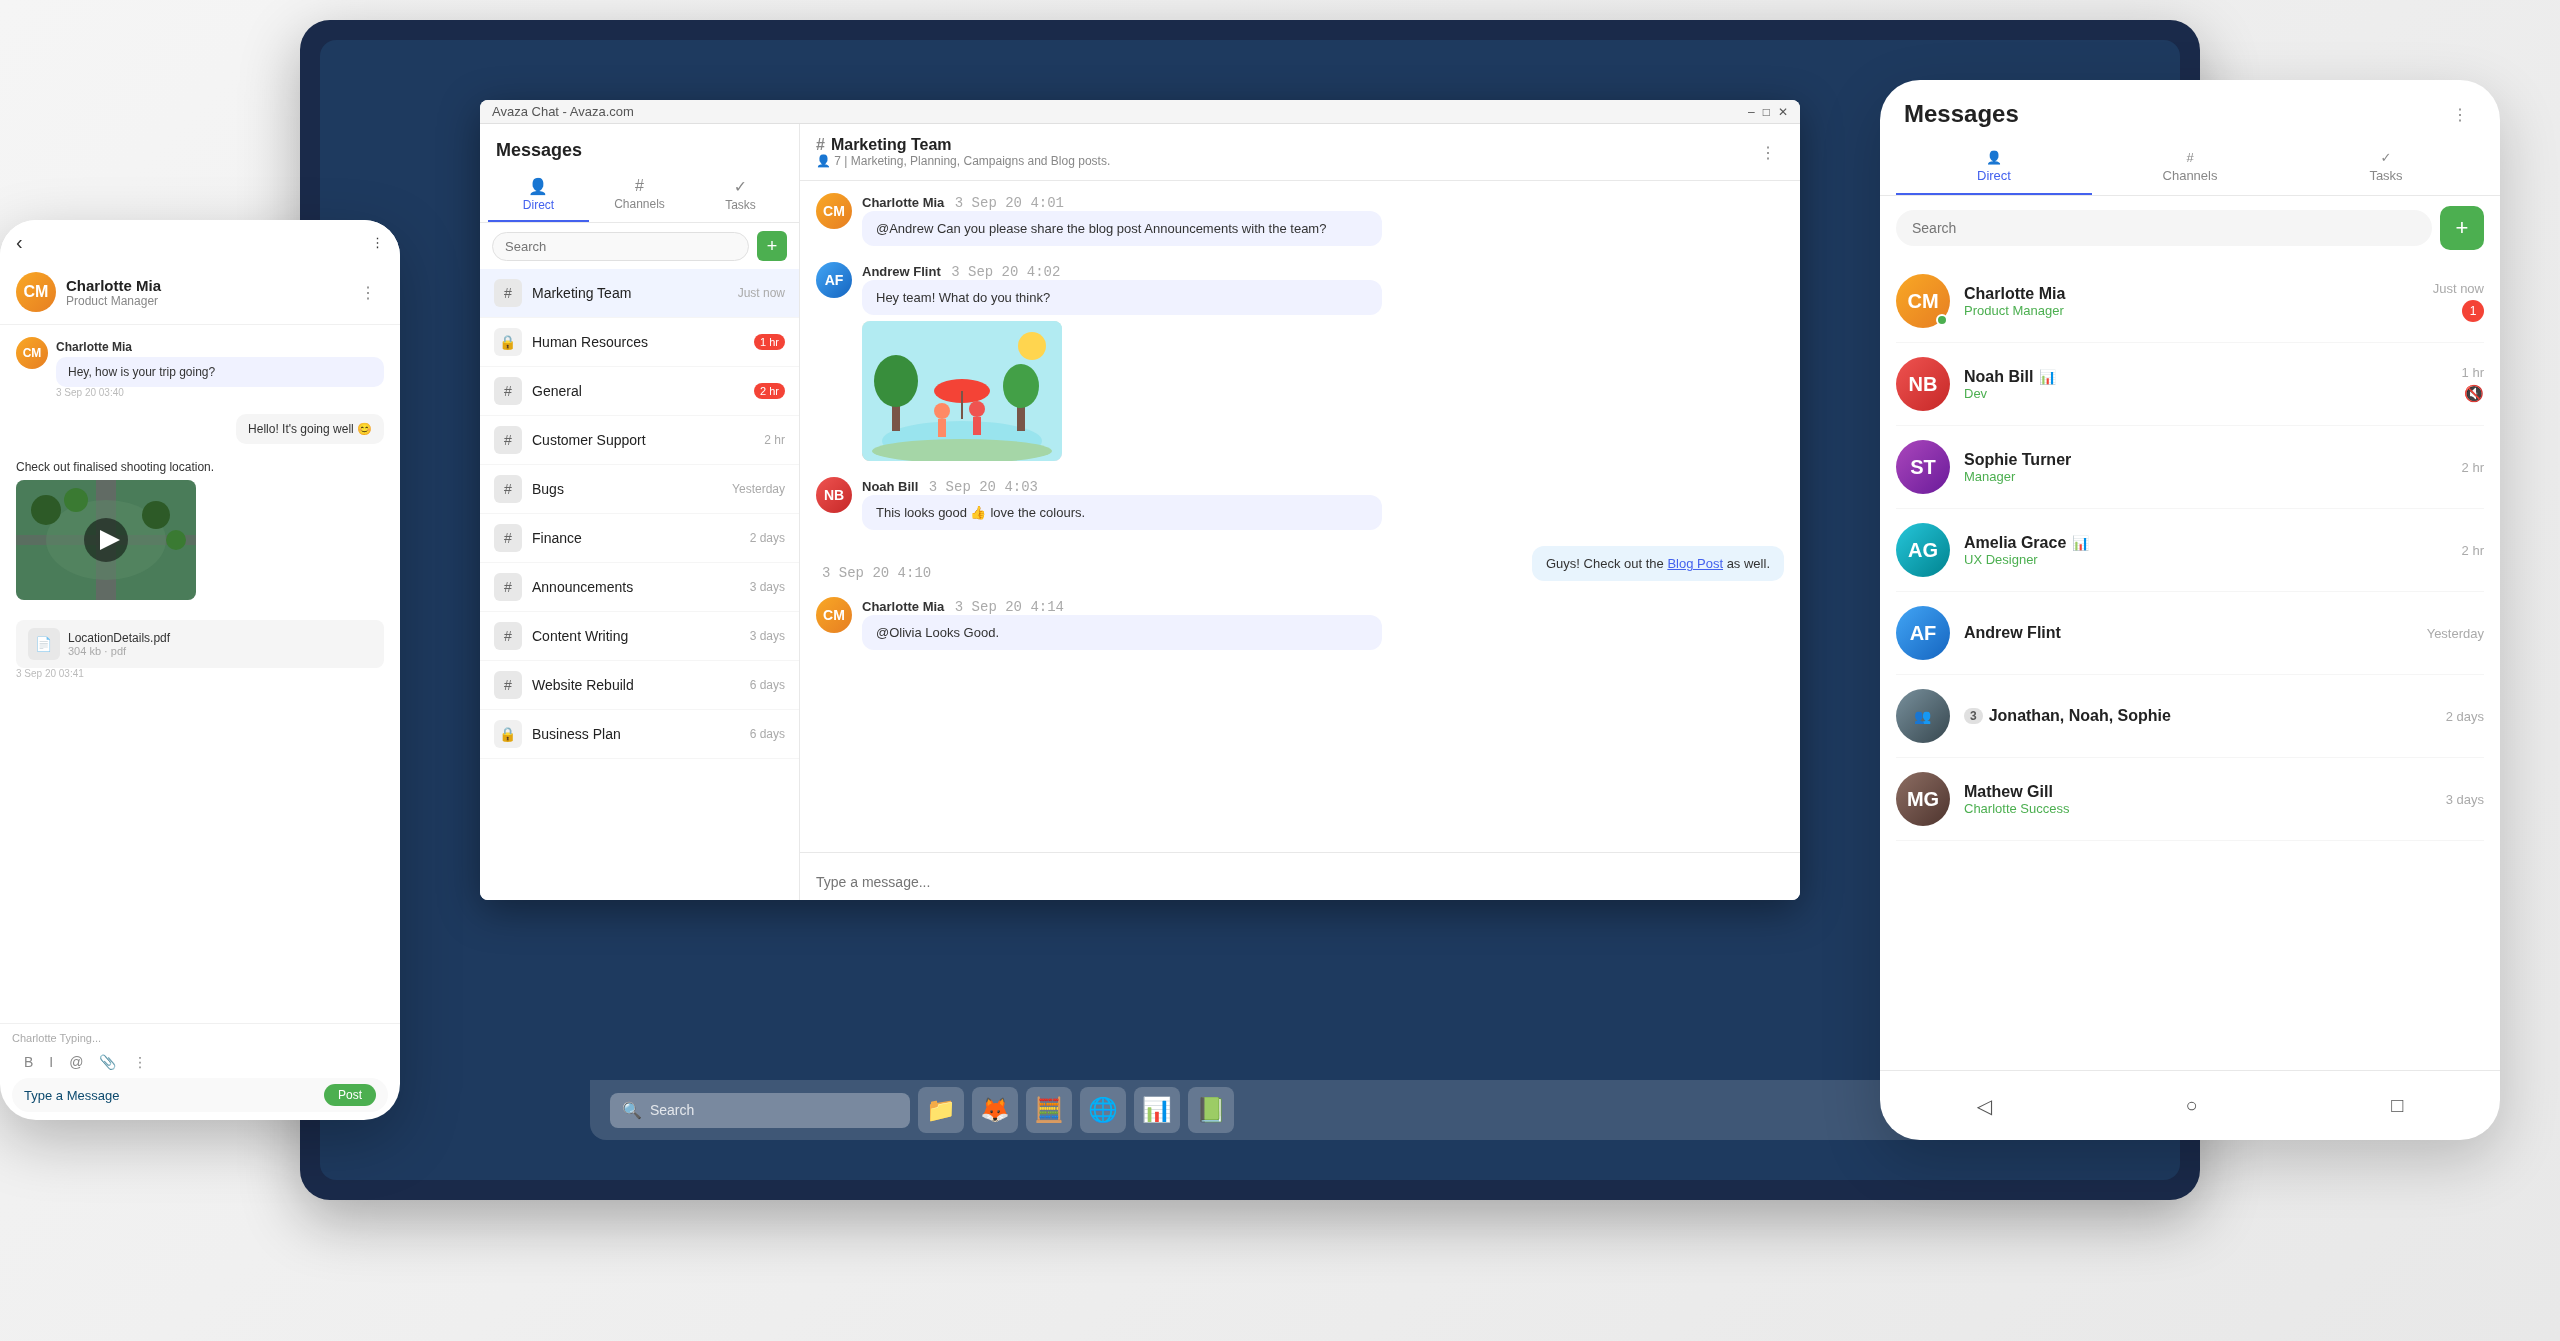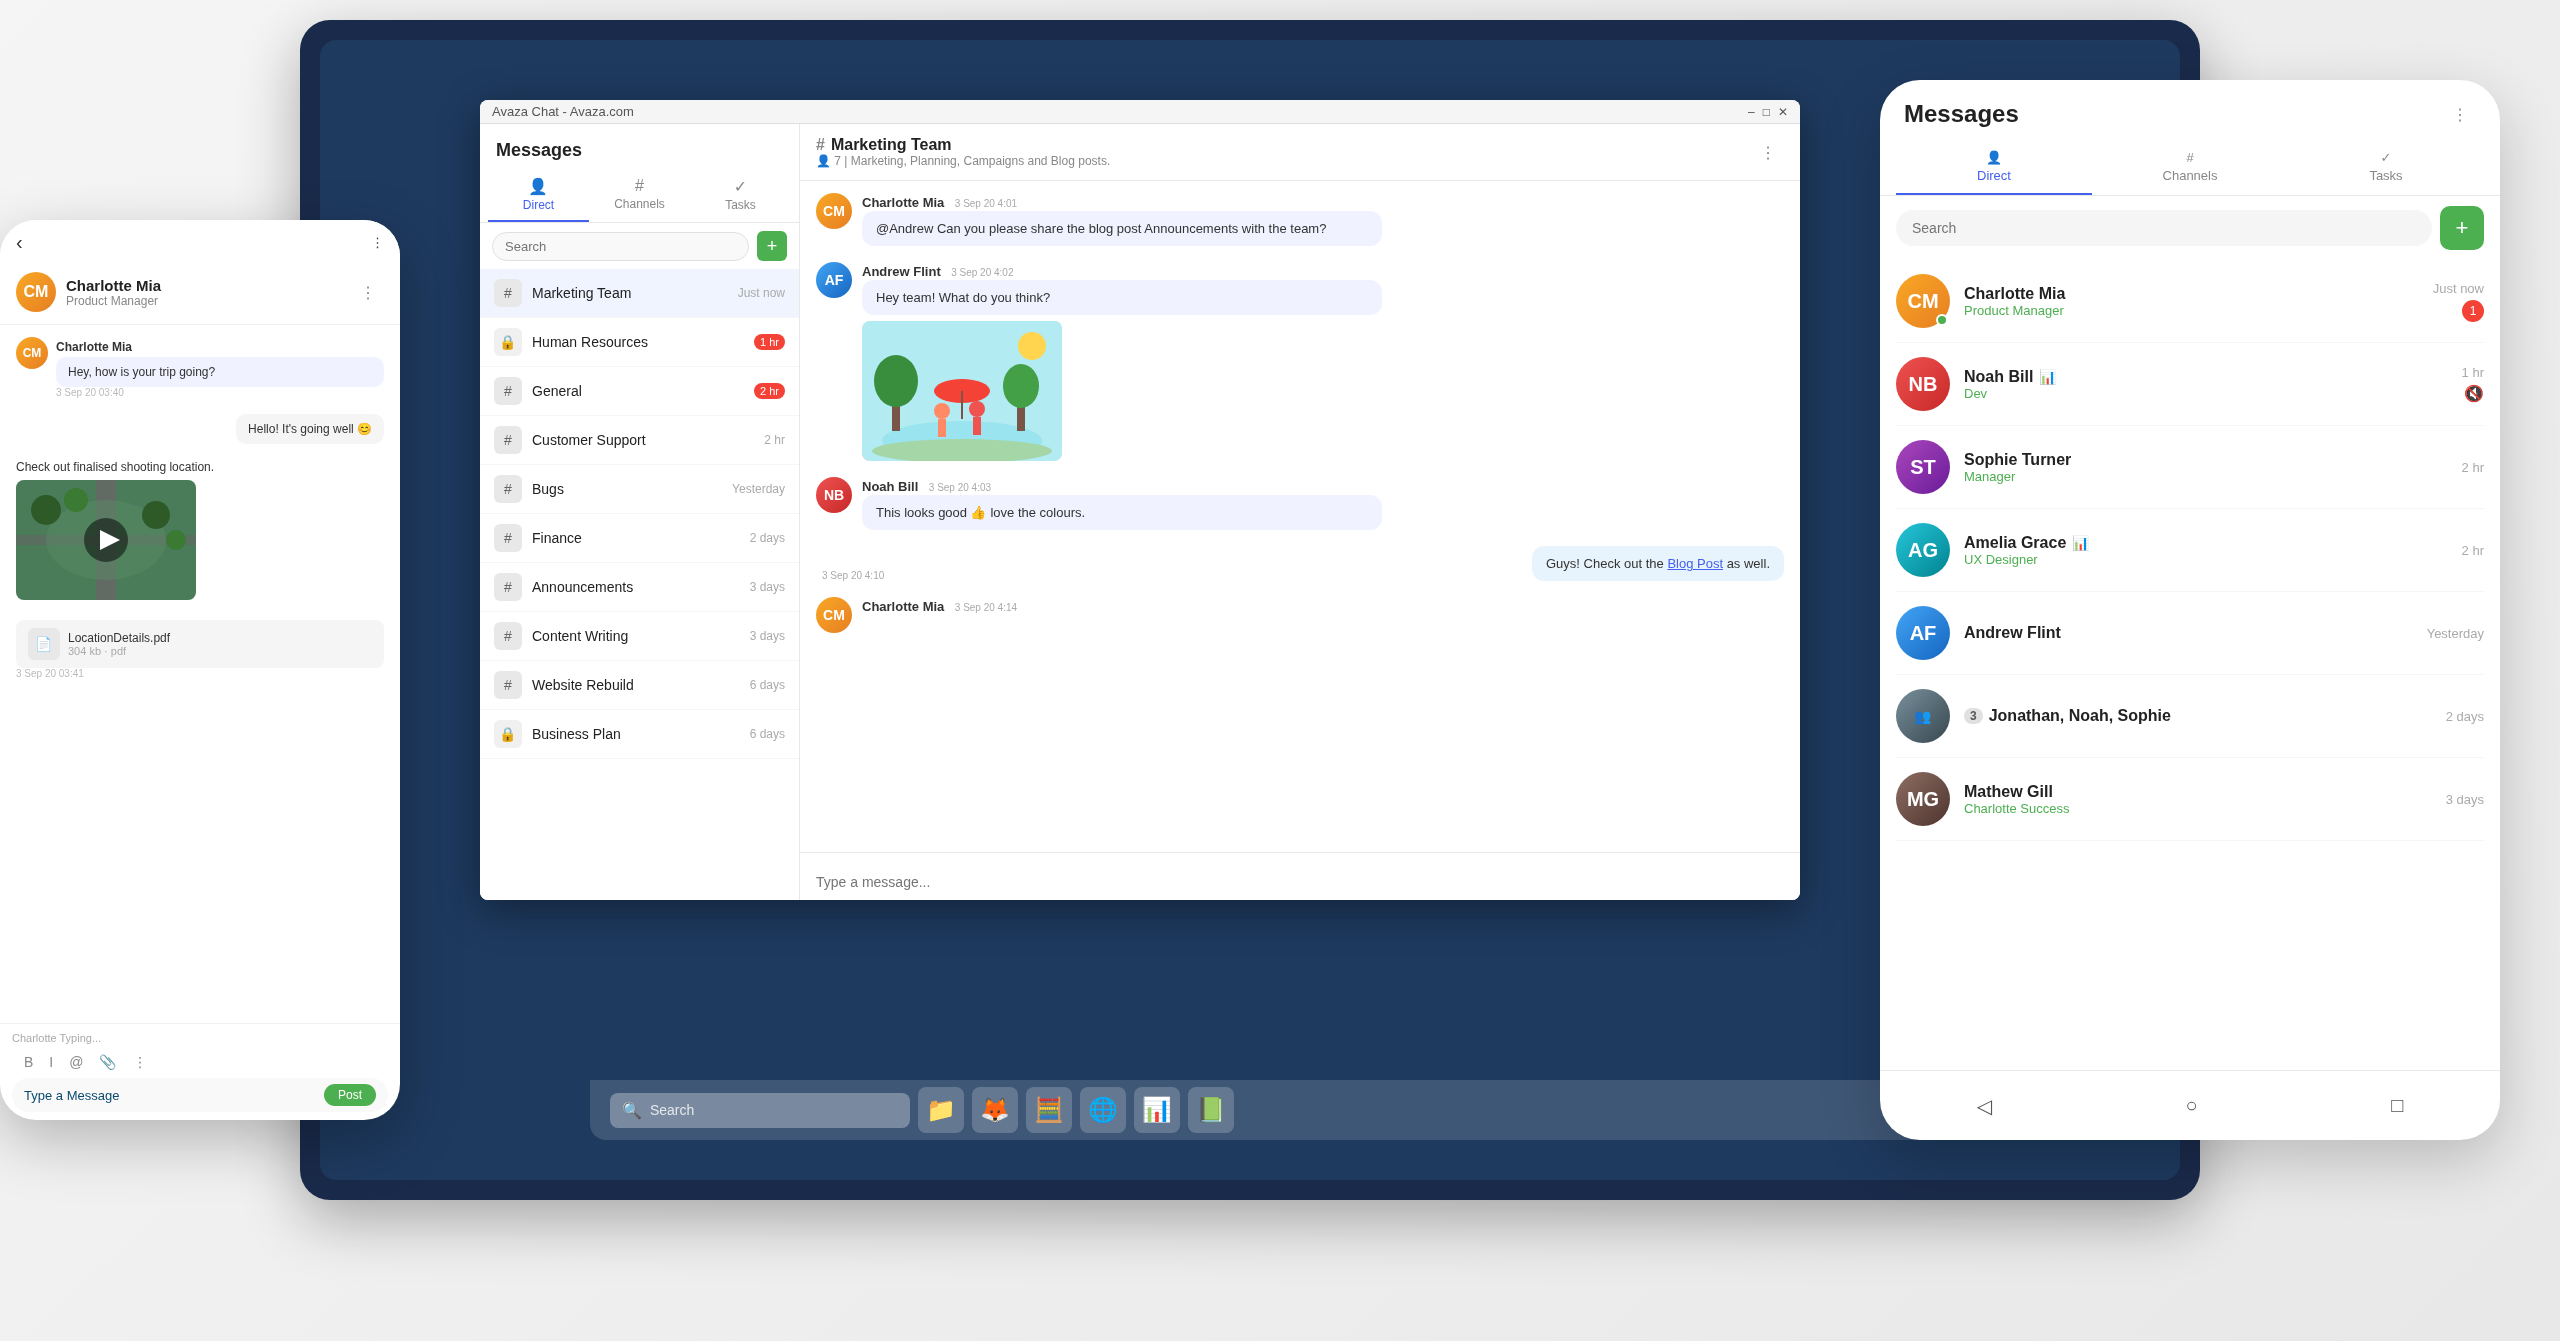--- a/index.html
+++ b/index.html
@@ -277,23 +277,24 @@
       font-weight: 600;
       color: white;
     }
     .chat-msg-content { flex: 1; }
     .chat-msg-sender {
       font-size: 13px;
       font-weight: 600;
       color: #333;
     }
     .chat-msg-time {
-      font-size: 10px;
+      font-size: 14px;
       color: #aaa;
       margin-left: 6px;
+      font-family: Liberation Mono, monospace;
     }
     .chat-msg-bubble {
       background: #f0f2ff;
       border-radius: 12px;
       padding: 10px 14px;
       font-size: 13px;
       color: #333;
       max-width: 520px;
     }
     .chat-msg-bubble.right {
@@ -953,20 +954,21 @@
                 Guys! Check out the <span class="link-highlight">Blog Post</span> as well.
               </div>
             </div>
           </div>
 
           <div class="chat-msg">
             <div class="chat-msg-avatar av-charlotte">CM</div>
             <div class="chat-msg-content">
               <span class="chat-msg-sender">Charlotte Mia</span>
               <span class="chat-msg-time">3 Sep 20 4:14</span>
+              <div class="chat-msg-bubble">@Olivia Looks Good.</div>
             </div>
           </div>
         </div>
 
         <div class="chat-input-area">
           <input class="chat-input" type="text" placeholder="Type a message..." style="">
         </div>
       </div>
     </div>
   </div>

